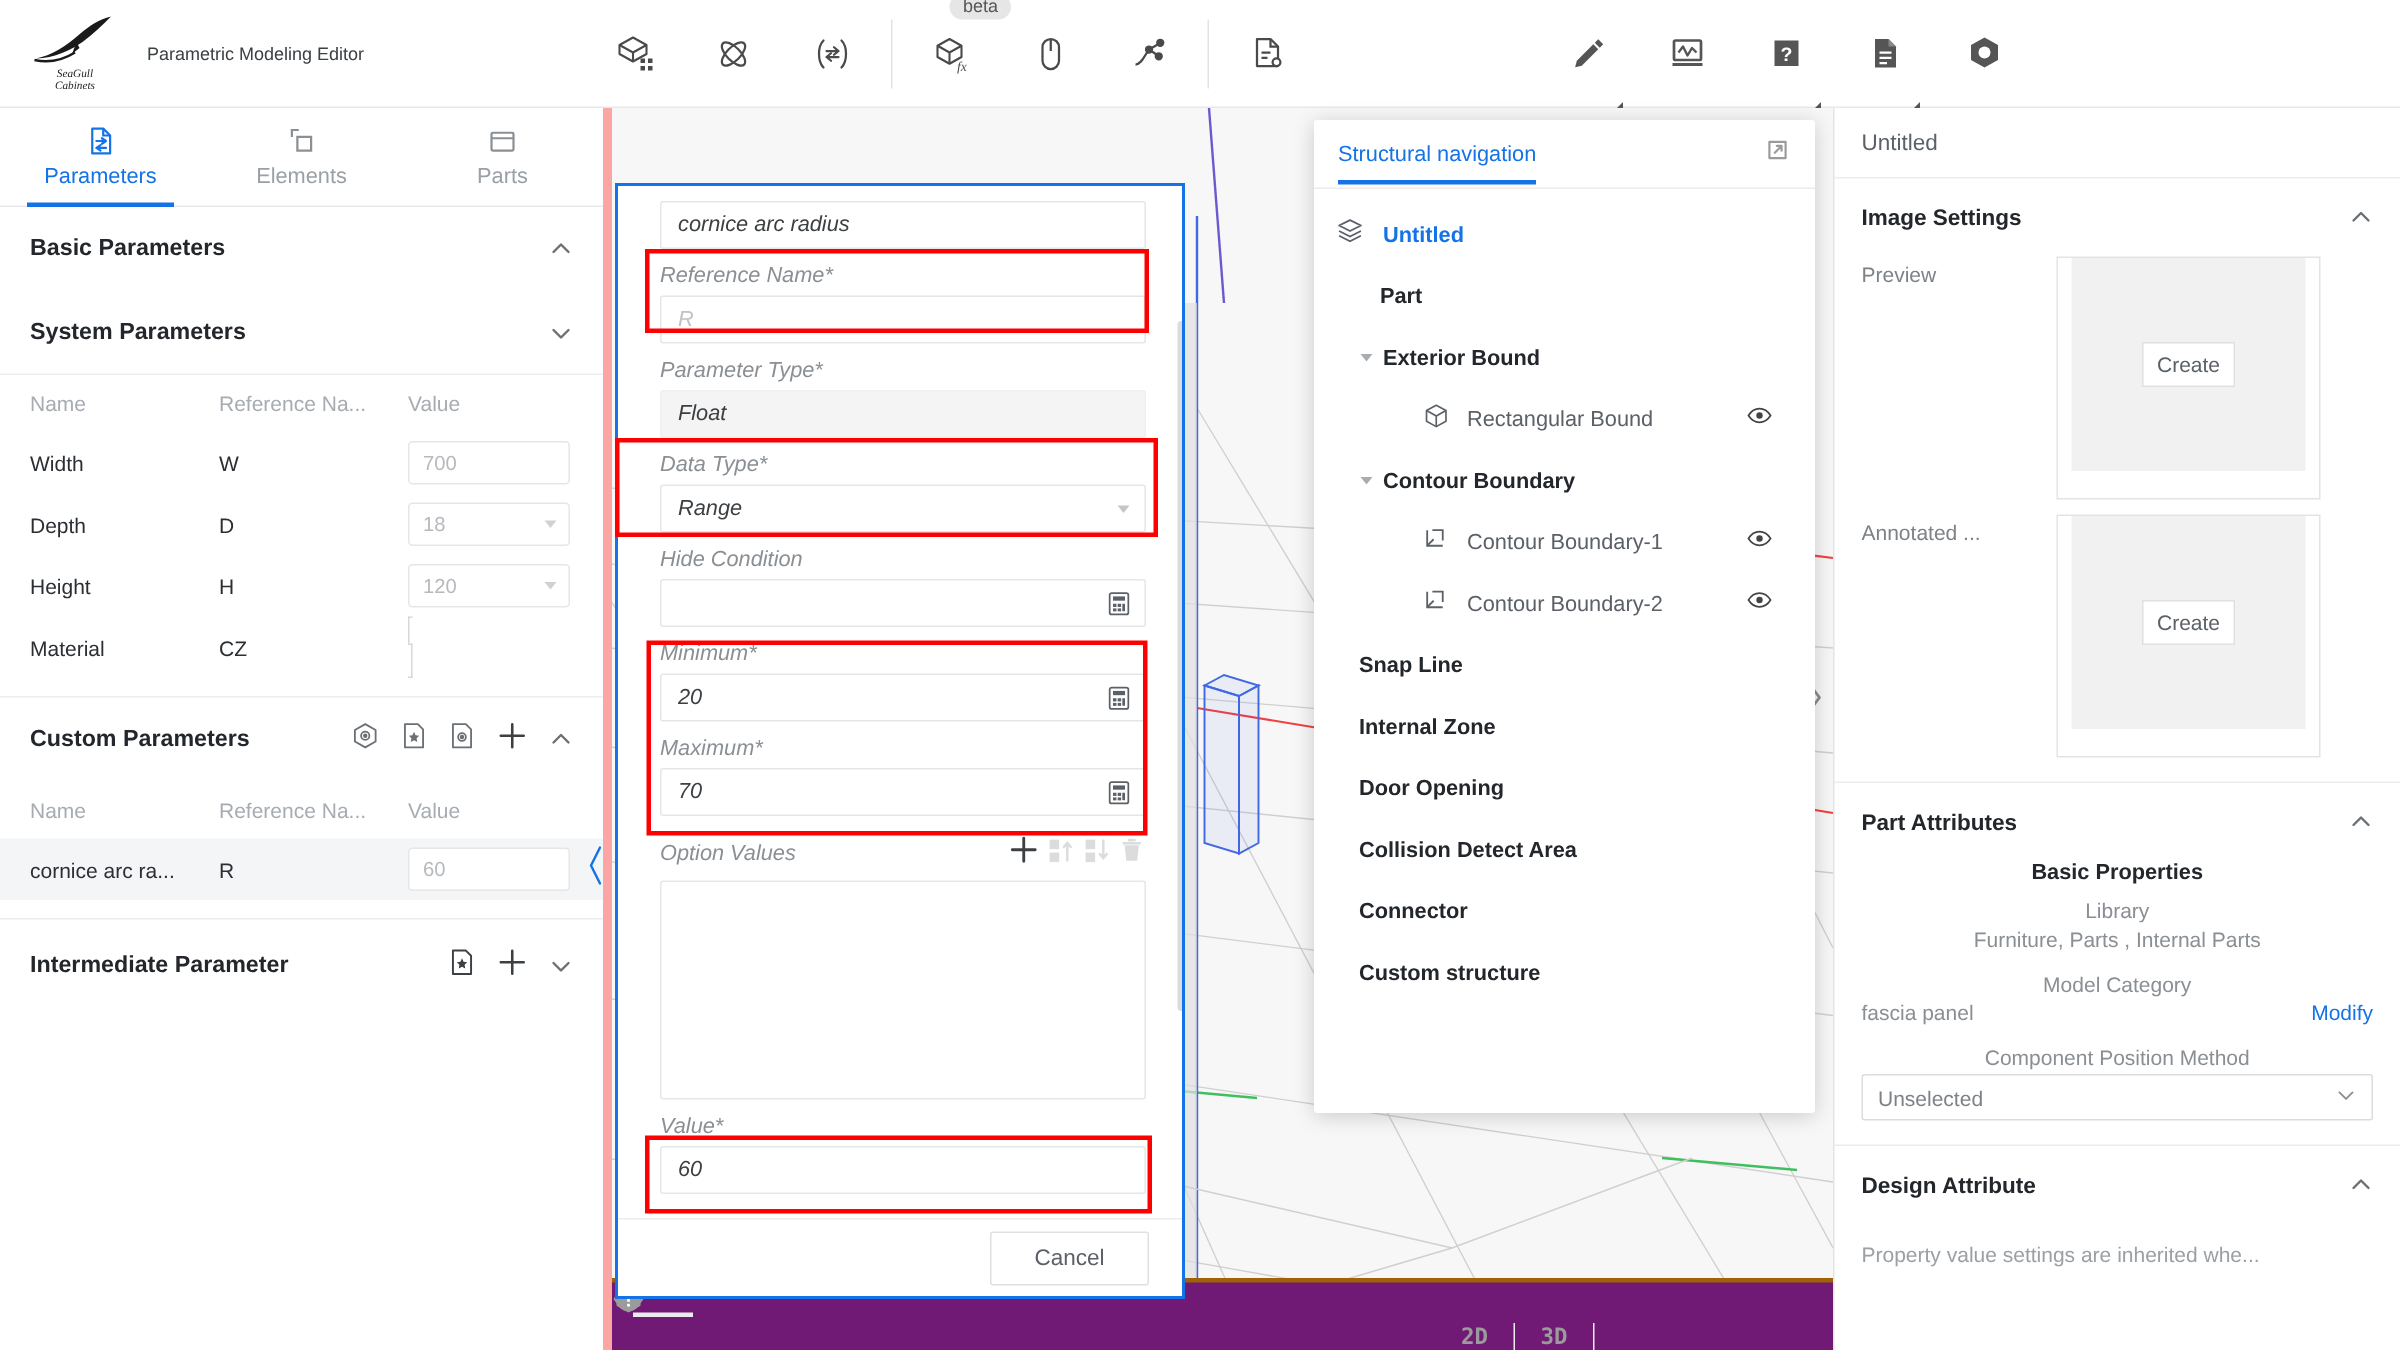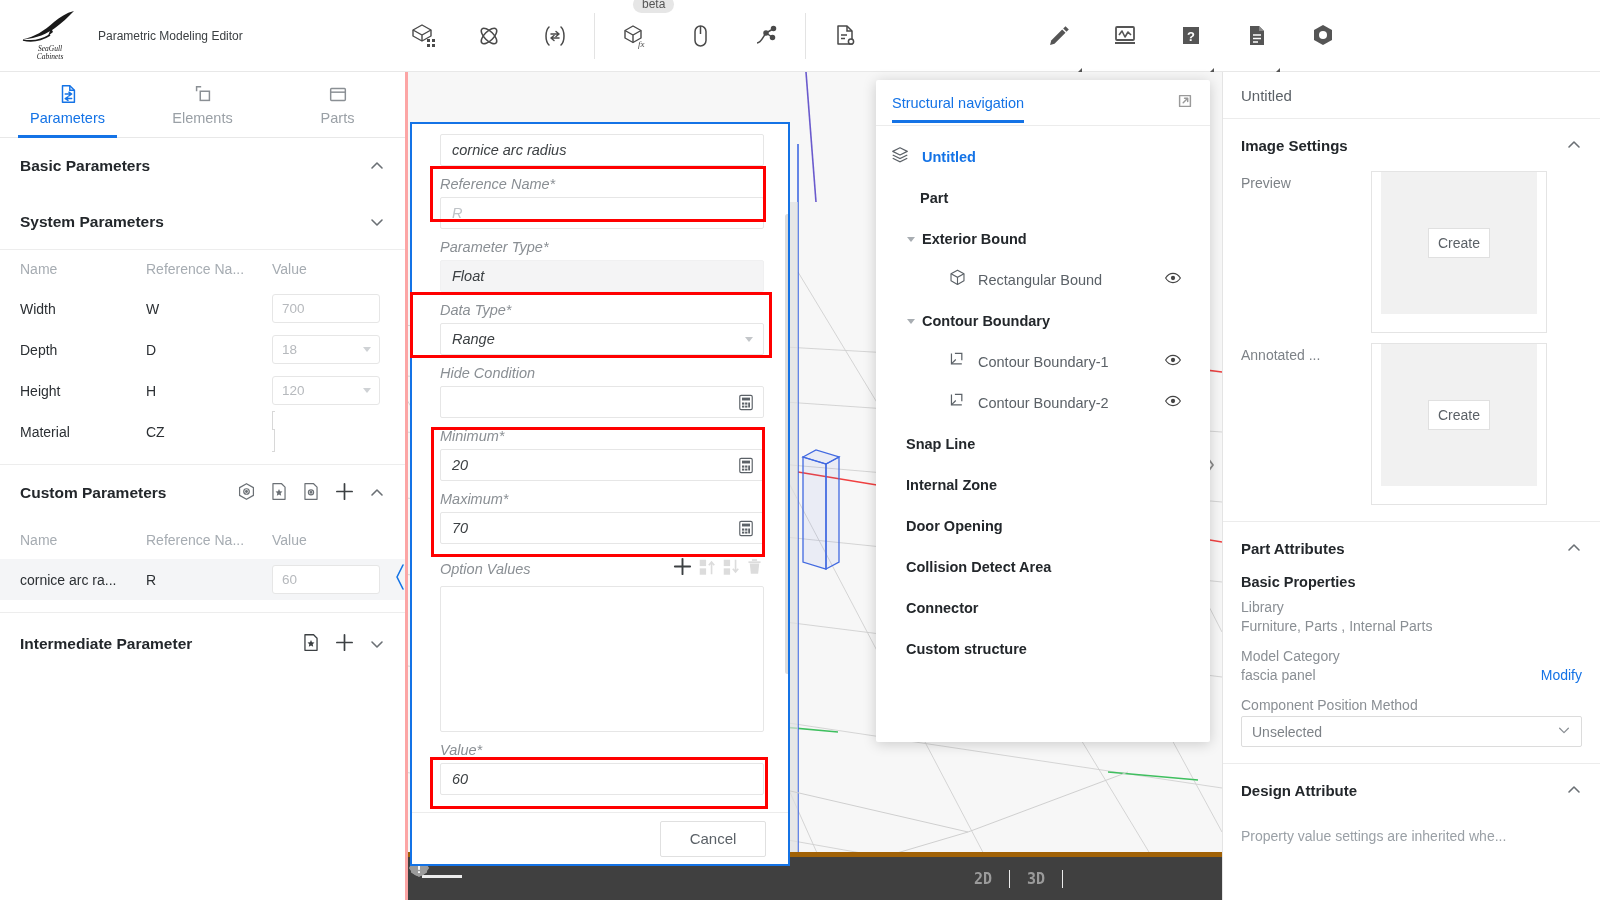--- a/index.html
+++ b/index.html
@@ -36,21 +36,21 @@
   }
   .caret-corner {
     position: absolute; right: 10px; bottom: 8px;
     width: 0; height: 0; border-left: 6px solid transparent;
     border-bottom: 6px solid #555;
   }
 
   
   .leftpanel {
     position: absolute; left: 0; top: 72px; width: 408px; height: 828px;
-    background: #fff; border-right: 3px solid #fca5a5;
+    background: #fff; border-right: 6px solid #fca5a5;
   }
   .tabbar { display: flex; height: 66px; border-bottom: 1px solid #e8e8e8; }
   .tab {
     flex: 1; display: flex; flex-direction: column; align-items: center;
     justify-content: center; cursor: pointer; position: relative; gap: 5px;
   }
   .tab .tlabel { font-size: 14.5px; color: #9aa0a6; }
   .tab.active .tlabel { color: #1473e6; }
   .tab.active::after {
     content: ""; position: absolute; bottom: -1px; left: 18px; right: 18px;
@@ -99,21 +99,21 @@
   .viewport {
     position: absolute; left: 408px; top: 72px; width: 814px; height: 828px;
     background: #f7f7f7; overflow: hidden;
   }
   .viewport svg { position: absolute; left: 0; top: 0; }
   .vp-right-chev {
     position: absolute; right: 4px; top: 382px; width: 16px; height: 22px; color: #8a8a8a;
   }
   .vp-toolbar {
     position: absolute; left: 0; bottom: 0; height: 48px; width: 814px;
-    border-top: 5px solid #a16207; background: #404040; display: flex; align-items: center;
+    border-top: 3px solid #a16207; background: #701a75; display: flex; align-items: flex-end;
   }
   .vp-spacer { flex: 1; border-right: 1px solid #ececec; }
   .vp-btn {
     width: 53px; display: flex; align-items: center; justify-content: center;
     border-right: 1px solid #ececec; font-size: 15px; color: #9b9b9b;
     font-family: "DejaVu Sans Mono", monospace; font-weight: bold; cursor: pointer;
   }
   .vp-btn.icon { color: #9b9b9b; }
   .vp-slider {
     position: absolute; left: 14px; bottom: 22px; width: 40px; height: 3px; background: #ececec;
@@ -153,21 +153,21 @@
   .imgrow { display: flex; padding: 0 18px 10px; }
   .imglabel { width: 130px; font-size: 14px; color: #7d8287; padding-top: 4px; }
   .imgbox { width: 176px; height: 162px; border: 1px solid #e4e4e4; display:flex;
     justify-content:center; }
   .imginner { width: 156px; height: 142px; background: #f1f1f1;
     display:flex; align-items:center; justify-content:center; }
   .createbtn { width: 62px; height: 30px; border: 1px solid #e0e0e0; background:#fff;
     font-size: 14px; color:#5b6167; display:flex; align-items:center; justify-content:center;
     cursor:pointer; }
   .rp-div { height:1px; background:#ececec; margin: 6px 0 0; }
-  .attr { padding: 0 18px; }
+  .attr { padding: 0 18px; text-align: center; }
   .attr .bold { font-size: 14.5px; color: #23272b; font-weight: 700; margin-bottom: 9px; }
   .attr .lbl  { font-size: 14px; color: #8a8f94; margin-bottom: 3px; }
   .attr .val  { font-size: 14px; color: #8a8f94; margin-bottom: 14px; }
   .attr .valrow { display:flex; justify-content: space-between; align-items:center; margin-bottom: 14px;}
   .modify { font-size: 14px; color: #1473e6; cursor: pointer; }
   .selectbox {
     height: 31px; border: 1px solid #dcdcdc; border-radius: 2px; display:flex;
     align-items:center; padding: 0 10px; font-size: 14px; color:#7d8287;
     justify-content: space-between; cursor: pointer;
   }

